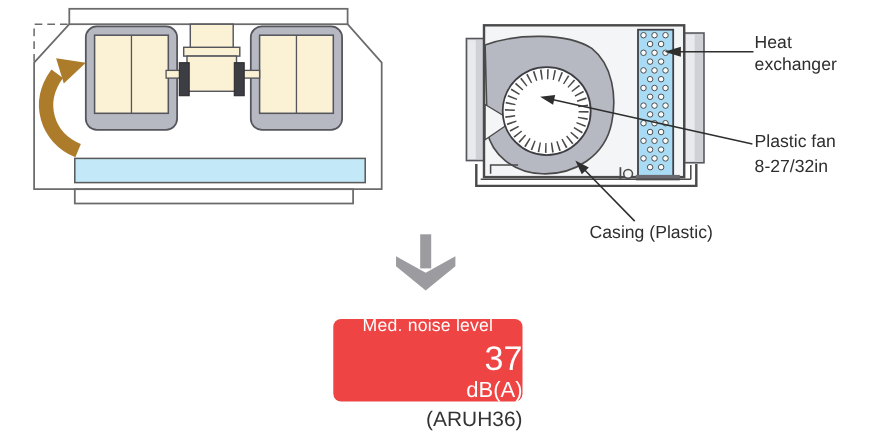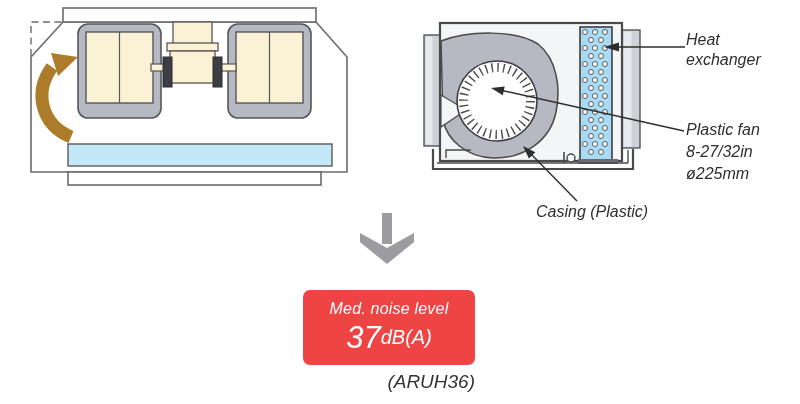--- a/index.html
+++ b/index.html
@@ -1,32 +1,32 @@
 <!DOCTYPE html>
 <html><head>
 <meta charset="utf-8">
 <style>
   html,body{margin:0;padding:0;background:#fff;}
   .stage{
     position:relative;width:800px;height:404px;background:#fff;overflow:hidden;
-    font-family:"Liberation Sans", sans-serif;color:#2e2e2e;font-style:italic;
+    font-family:"Liberation Sans", sans-serif;color:#2e2e2e;
   }
   .stage svg{position:absolute;left:0;top:0;}
   .label{position:absolute;font-size:16px;line-height:20px;color:#2e2e2e;}
   .label-heat{left:686px;top:30px;width:88px;}
   .label-fan{left:686px;top:119px;width:110px;}
   .label-fan div{line-height:22px;}
   .label-casing{left:536px;top:202px;width:130px;}
   .badge{
     position:absolute;left:303px;top:290px;width:172px;height:75px;
     background:#ef4444;border-radius:7px;color:#fff;text-align:center;
     display:flex;flex-direction:column;justify-content:center;gap:2px;
   }
   .badge-title{font-size:16px;letter-spacing:.2px;}
-  .badge-value-row{display:flex;justify-content:center;align-items:center;}
+  .badge-value-row{display:flex;justify-content:center;align-items:flex-end;flex-direction:column;}
   .badge-value{font-size:31px;}
   .badge-unit{font-size:20px;}
   .model{
     position:absolute;left:303px;top:371px;width:172px;text-align:right;
     font-size:19px;color:#333;
   }
 </style>
 </head>
 <body>
 
@@ -156,21 +156,20 @@
       <rect x="382" y="213" width="10" height="31" fill="#9C9CA0"></rect>
       <polygon points="360,233 387,248 414,233 414,242 387,264 360,242" fill="#9C9CA0"></polygon>
     </g>
   </svg>
 
   <div class="label label-heat">Heat exchanger</div>
 
   <div class="label label-fan">
     <div>Plastic fan</div>
     <div>8-27/32in</div>
-    <div>ø225mm</div>
   </div>
 
   <div class="label label-casing">Casing (Plastic)</div>
 
   <div class="badge">
     <div class="badge-title">Med. noise level</div>
     <div class="badge-value-row">
       <span class="badge-value">37</span>
         <span class="badge-unit">dB(A)</span>
     </div>

